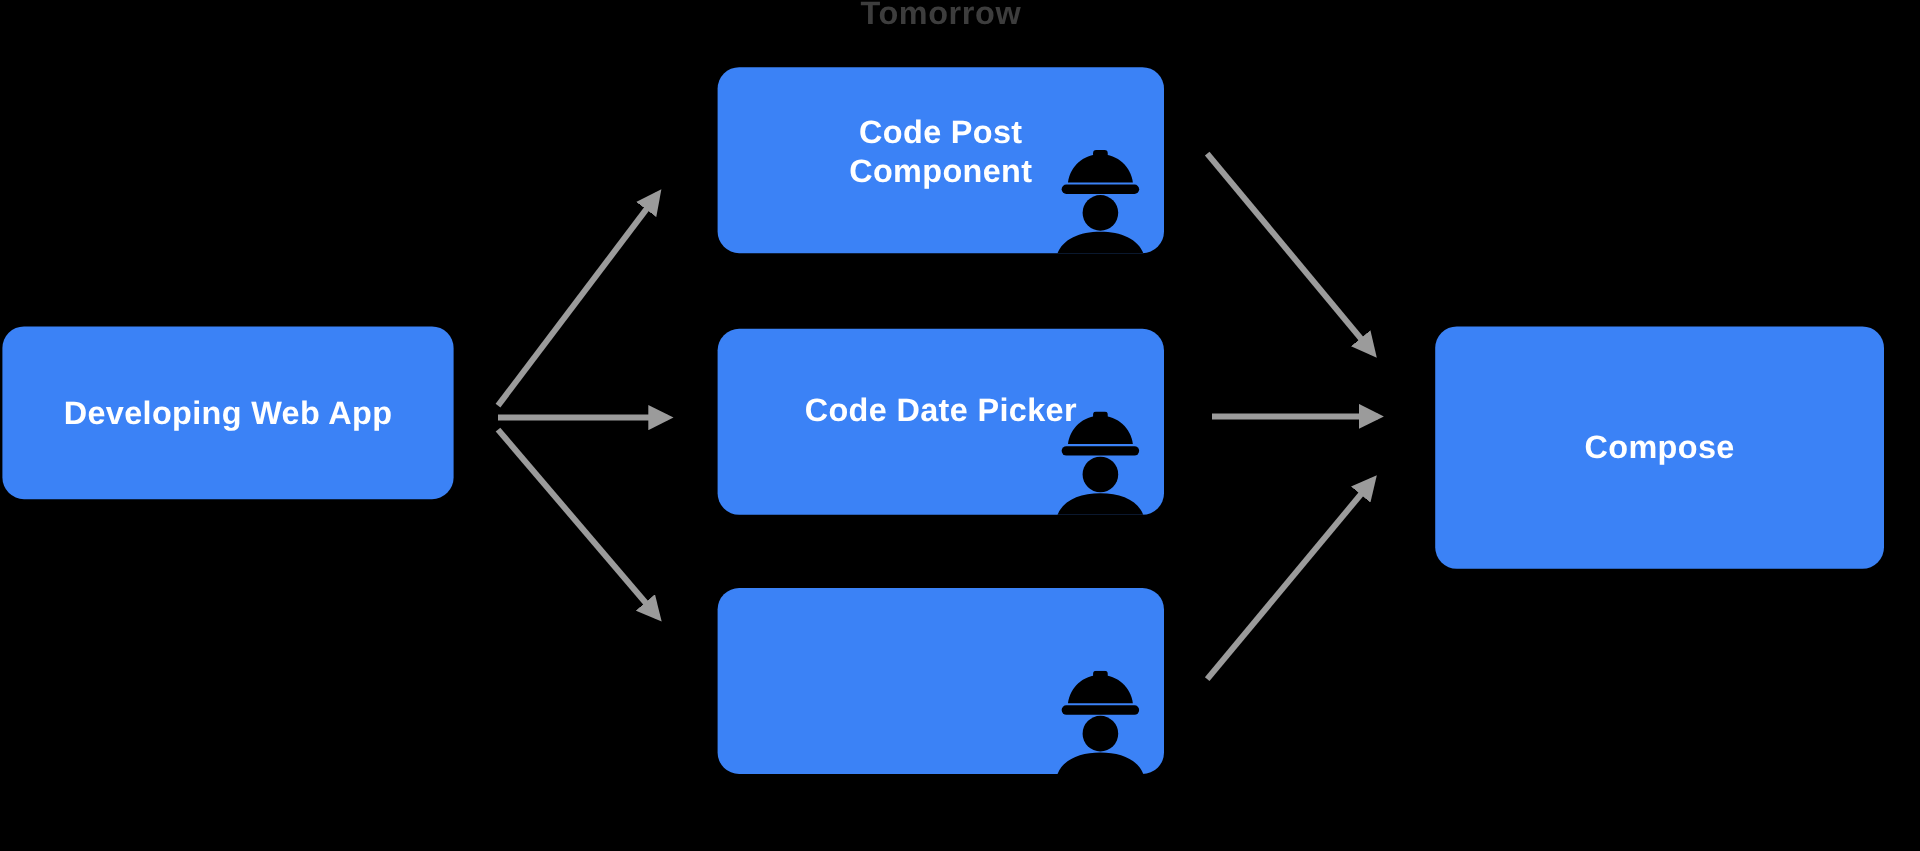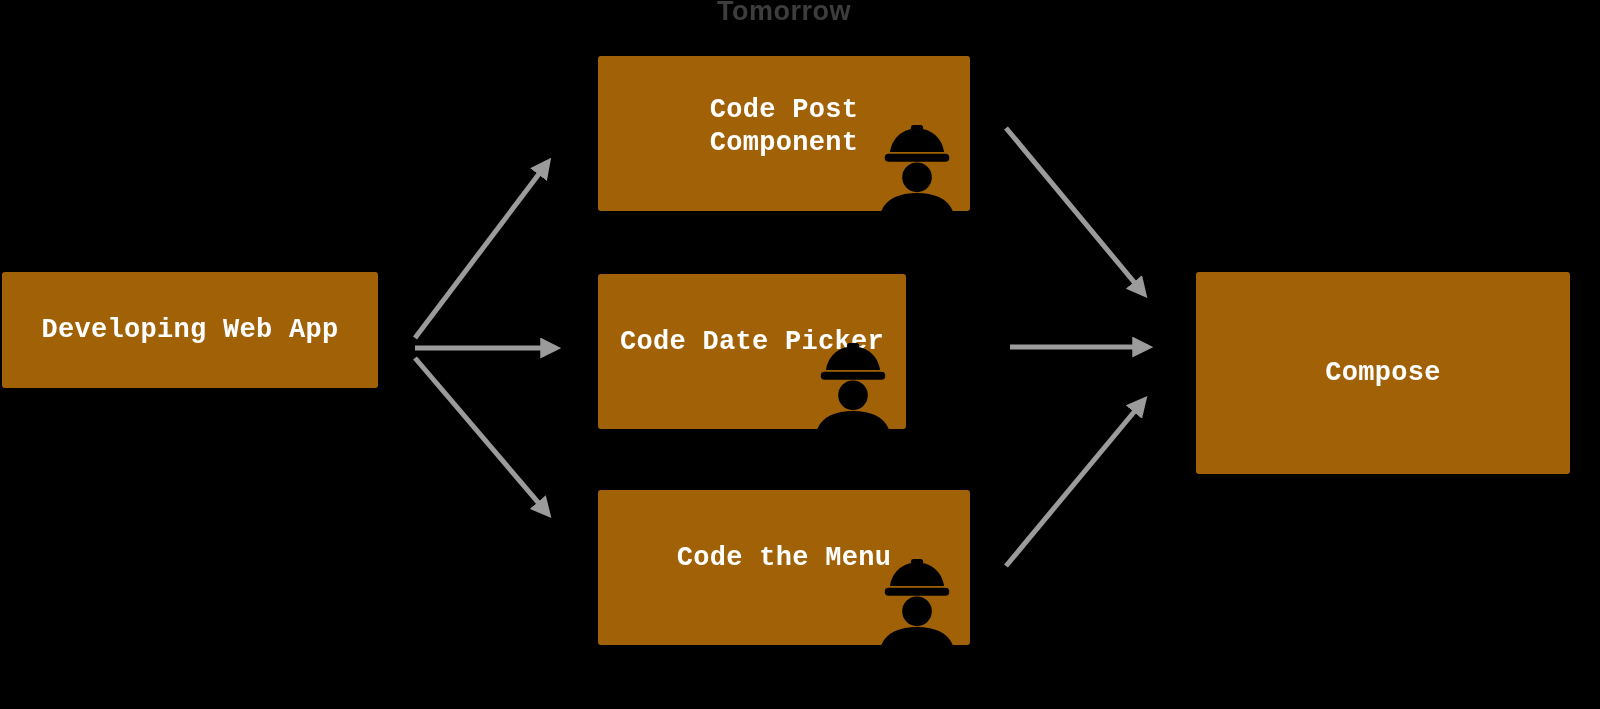--- a/index.html
+++ b/index.html
@@ -20,40 +20,39 @@
     top: -4px;
     width: 372px;
     text-align: center;
     font-size: 27px;
     font-weight: bold;
     color: #3d3d3d;
     letter-spacing: 0.5px;
   }
   .node {
     position: absolute;
-    background: #a16207;
-    border-radius: 3px;
+    background: #3b82f6;
+    border-radius: 18px;
     display: flex;
     align-items: center;
     justify-content: center;
     color: #ffffff;
     font-weight: bold;
     font-size: 27px;
     text-align: center;
     overflow: hidden;
     box-sizing: border-box;
-    font-family: Liberation Mono, monospace;
   }
   .node-label {
     line-height: 1.2;
     letter-spacing: 0.3px;
   }
-  #node-source { left: 2px;    top: 272px; width: 376px; height: 116px; }
+  #node-source { left: 2px;    top: 272px; width: 376px; height: 144px; }
   #node-task1  { left: 598px;  top: 56px;  width: 372px; height: 155px; }
-  #node-task2  { left: 598px;  top: 274px; width: 308px; height: 155px; text-align: right; }
+  #node-task2  { left: 598px;  top: 274px; width: 372px; height: 155px; text-align: right; }
   #node-task3  { left: 598px;  top: 490px; width: 372px; height: 155px; }
   #node-sink   { left: 1196px; top: 272px; width: 374px; height: 202px; }
   #node-task1 .node-label { max-width: 250px; margin-top: -14px; }
   #node-task2 .node-label, #node-task3 .node-label { margin-top: -18px; }
   .worker-icon {
     position: absolute;
     right: 10px;
     bottom: -10px;
     width: 86px;
     height: 96px;
@@ -110,21 +109,20 @@
       <rect x="41" y="0" width="14" height="8" rx="3"></rect>
       <path d="M48 4 C31 4 19 16 17 31 L79 31 C77 16 65 4 48 4 Z"></path>
       <rect x="11" y="33" width="74" height="9" rx="4.5"></rect>
       <circle cx="48" cy="60" r="17"></circle>
       <path d="M5 110 C5 88 24 78 48 78 C72 78 91 88 91 110 Z"></path>
     </g>
   </svg>
 </div>
 
 <div class="node" id="node-task3">
-  <span class="node-label">Code the Menu</span>
   <svg class="worker-icon" viewBox="0 0 96 110">
     <g fill="#000000">
       <rect x="41" y="0" width="14" height="8" rx="3"></rect>
       <path d="M48 4 C31 4 19 16 17 31 L79 31 C77 16 65 4 48 4 Z"></path>
       <rect x="11" y="33" width="74" height="9" rx="4.5"></rect>
       <circle cx="48" cy="60" r="17"></circle>
       <path d="M5 110 C5 88 24 78 48 78 C72 78 91 88 91 110 Z"></path>
     </g>
   </svg>
 </div>

